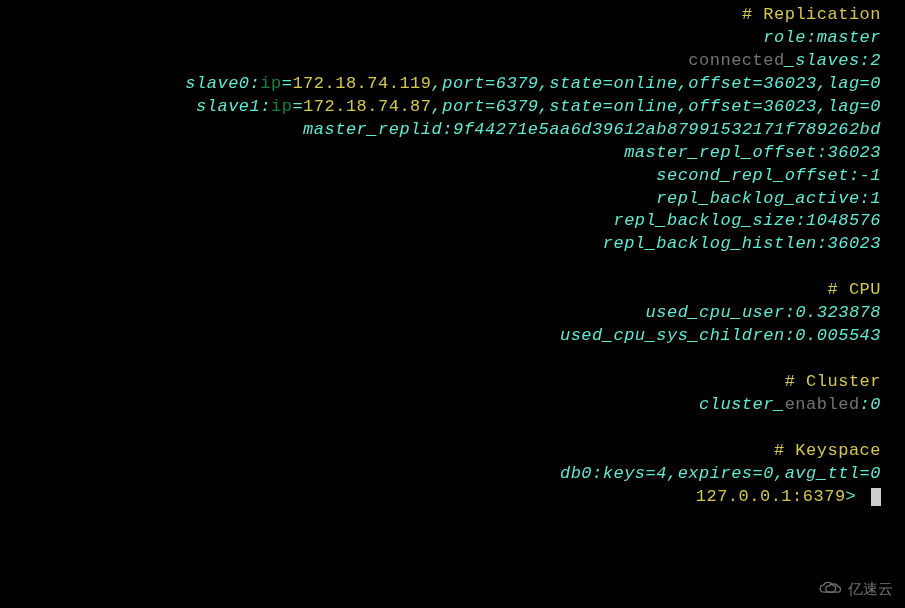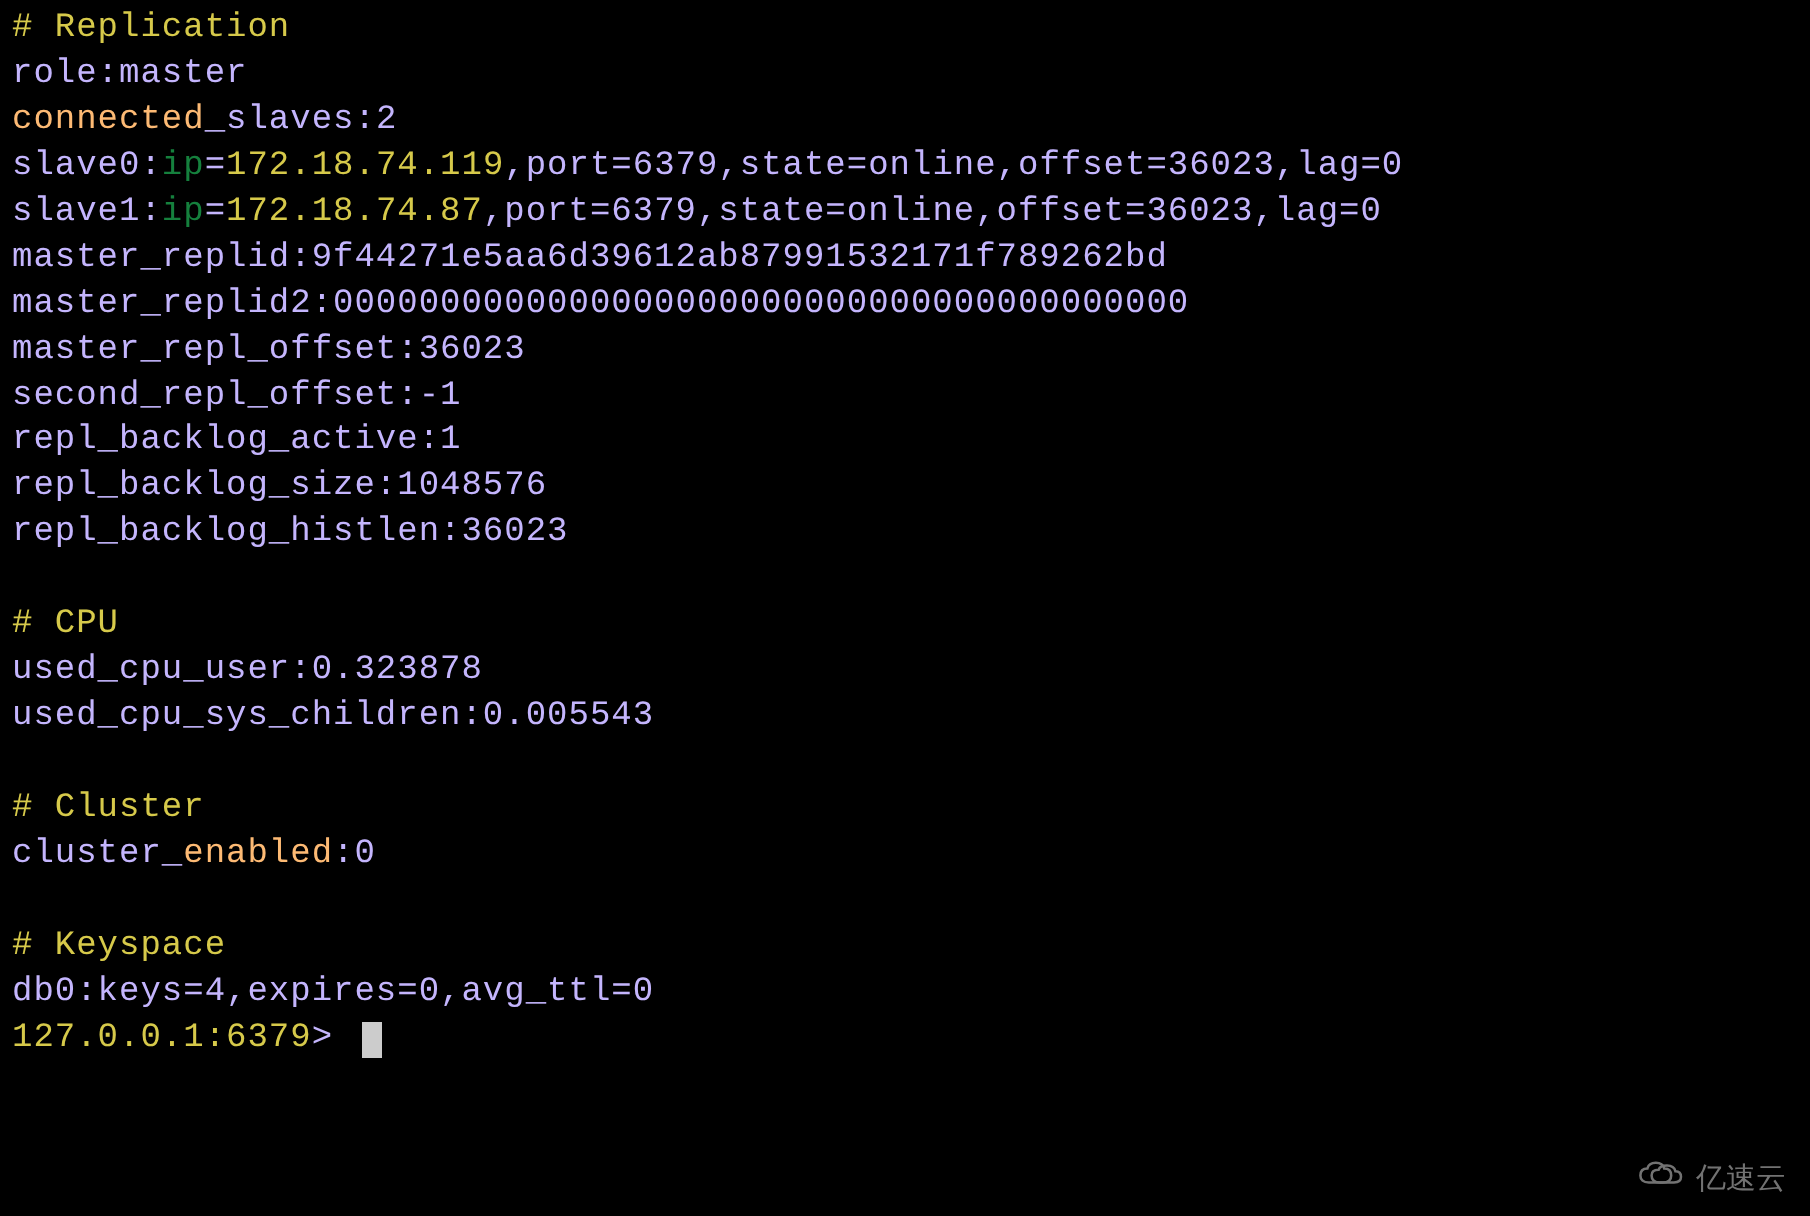--- a/index.html
+++ b/index.html
@@ -7,29 +7,30 @@
       background: #000;
       font-family: "Consolas", "Courier New", monospace;
       font-size: 17px;
       color: #ccc;
       width: 905px;
       height: 608px;
       overflow: hidden;
       position: relative;
     }
     .terminal {
-      padding: 4px 6px;
+      padding: 4px 24px;
       line-height: 1.35;
       letter-spacing: 0.5px;
+      text-align: right;
     }
     .line { white-space: pre; }
     .yellow { color: #d6c94a; }
-    .green { color: #fdba74; }
+    .green { color: #737373; }
     .lightgreen { color: #15803d; }
-    .gray { color: #c4b5fd; }
+    .gray { color: #5eead4; font-style: italic; }
     .cursor {
       display: inline-block;
       width: 10px;
       height: 18px;
       background: #ccc;
       vertical-align: text-bottom;
       margin-left: 4px;
     }
     .watermark {
       position: absolute;
@@ -49,21 +50,20 @@
 </head>
 <body>
 
 <div class="terminal">
   <div class="line yellow"># Replication</div>
   <div class="line"><span class="gray">role:</span><span class="gray">master</span></div>
   <div class="line"><span class="green">connected</span><span class="gray">_slaves:2</span></div>
   <div class="line"><span class="gray">slave0:</span><span class="lightgreen">ip</span><span class="gray">=</span><span class="yellow">172.18.74.119</span><span class="gray">,port=6379,state=online,offset=36023,lag=0</span></div>
   <div class="line"><span class="gray">slave1:</span><span class="lightgreen">ip</span><span class="gray">=</span><span class="yellow">172.18.74.87</span><span class="gray">,port=6379,state=online,offset=36023,lag=0</span></div>
   <div class="line gray">master_replid:9f44271e5aa6d39612ab87991532171f789262bd</div>
-  <div class="line gray">master_replid2:0000000000000000000000000000000000000000</div>
   <div class="line gray">master_repl_offset:36023</div>
   <div class="line gray">second_repl_offset:-1</div>
   <div class="line gray">repl_backlog_active:1</div>
   <div class="line gray">repl_backlog_size:1048576</div>
   <div class="line gray">repl_backlog_histlen:36023</div>
   <div class="line">&nbsp;</div>
   <div class="line yellow"># CPU</div>
   <div class="line gray">used_cpu_user:0.323878</div>
   <div class="line gray">used_cpu_sys_children:0.005543</div>
   <div class="line">&nbsp;</div>

